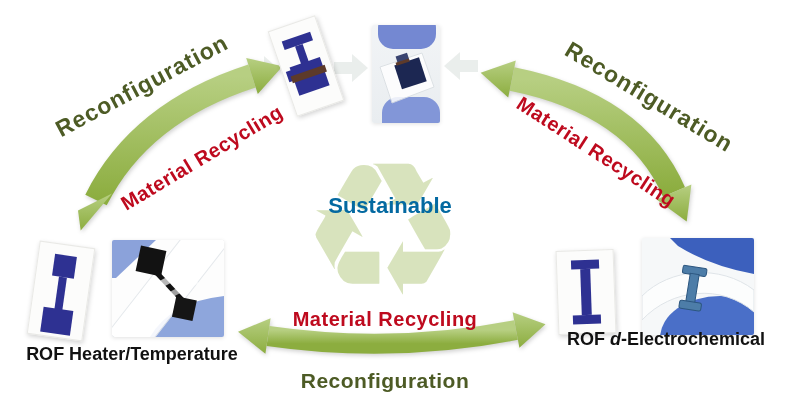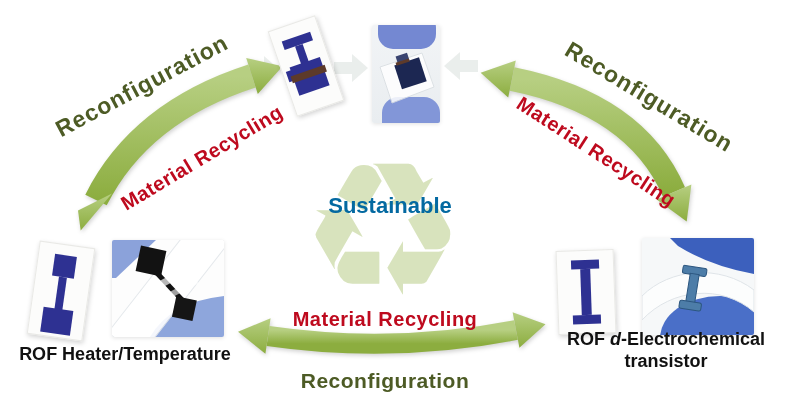--- a/index.html
+++ b/index.html
@@ -114,21 +114,21 @@
       </g>
       <g>
         <rect x="26" y="8" width="26" height="26" fill="#121212" transform="rotate(12 39 21)"></rect>
         <path d="M 44 32 L 72 62" stroke="#121212" stroke-width="5"></path>
         <rect x="62" y="58" width="21" height="21" fill="#151515" transform="rotate(12 72 68)"></rect>
         <rect x="30" y="36" width="56" height="7" fill="#ffffff" opacity="0.7" transform="rotate(-28 58 40)"></rect>
         <rect x="36" y="50" width="52" height="6" fill="#ffffff" opacity="0.6" transform="rotate(-28 62 53)"></rect>
       </g>
     </svg>
   </div>
-  <div class="device-label" style="left:6px;top:344px;width:238px;">
+  <div class="device-label" style="left:13px;top:344px;width:238px;">
     <div>ROF Heater/Temperature</div>
   </div>
 
   <div class="card" style="left:557px;top:250px;width:56px;height:82px;transform:rotate(-2deg);">
     <svg width="56" height="82" viewBox="0 0 56 82">
       <rect x="14" y="9" width="28" height="9" fill="#2E3192"></rect>
       <rect x="23" y="18" width="10" height="46" fill="#2E3192"></rect>
       <rect x="14" y="64" width="28" height="9" fill="#2E3192"></rect>
     </svg>
   </div>
@@ -141,16 +141,15 @@
         <rect x="38" y="29" width="24" height="8" rx="2"></rect>
         <rect x="46" y="36" width="9" height="32"></rect>
         <rect x="40" y="64" width="22" height="8" rx="2"></rect>
       </g>
     </svg>
   </div>
   <div class="device-label" style="left:551px;top:329px;width:230px;">
     <div>
       <span>ROF </span><span style="font-style:italic">d</span><span>-Electrochemical</span>
     </div>
-    <div>transistor</div>
   </div>
 
 </div>
 
 </body></html>

